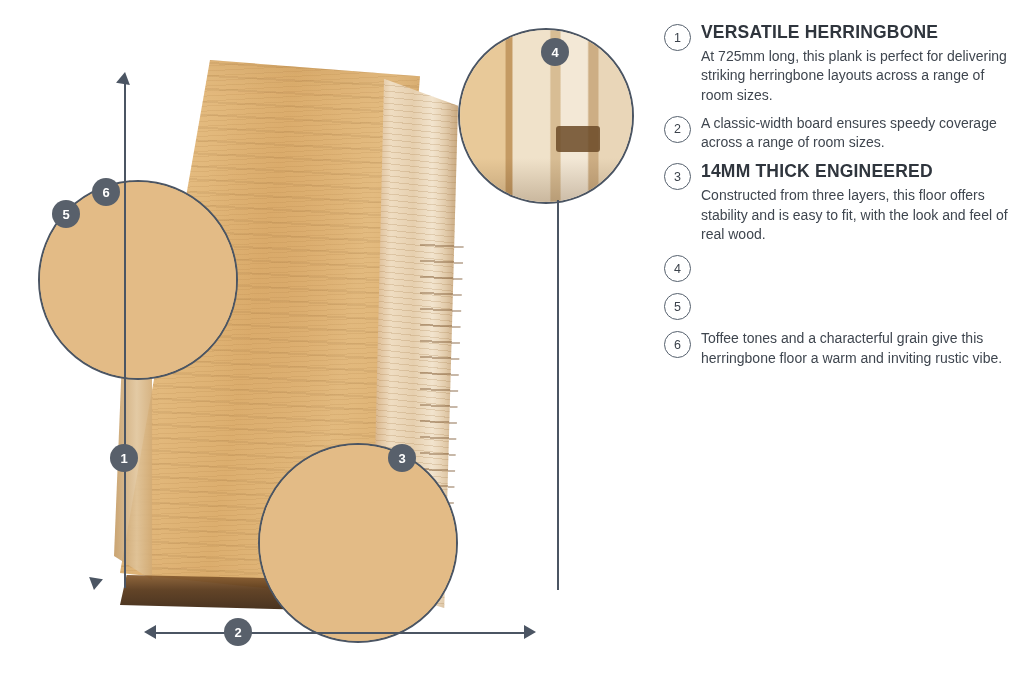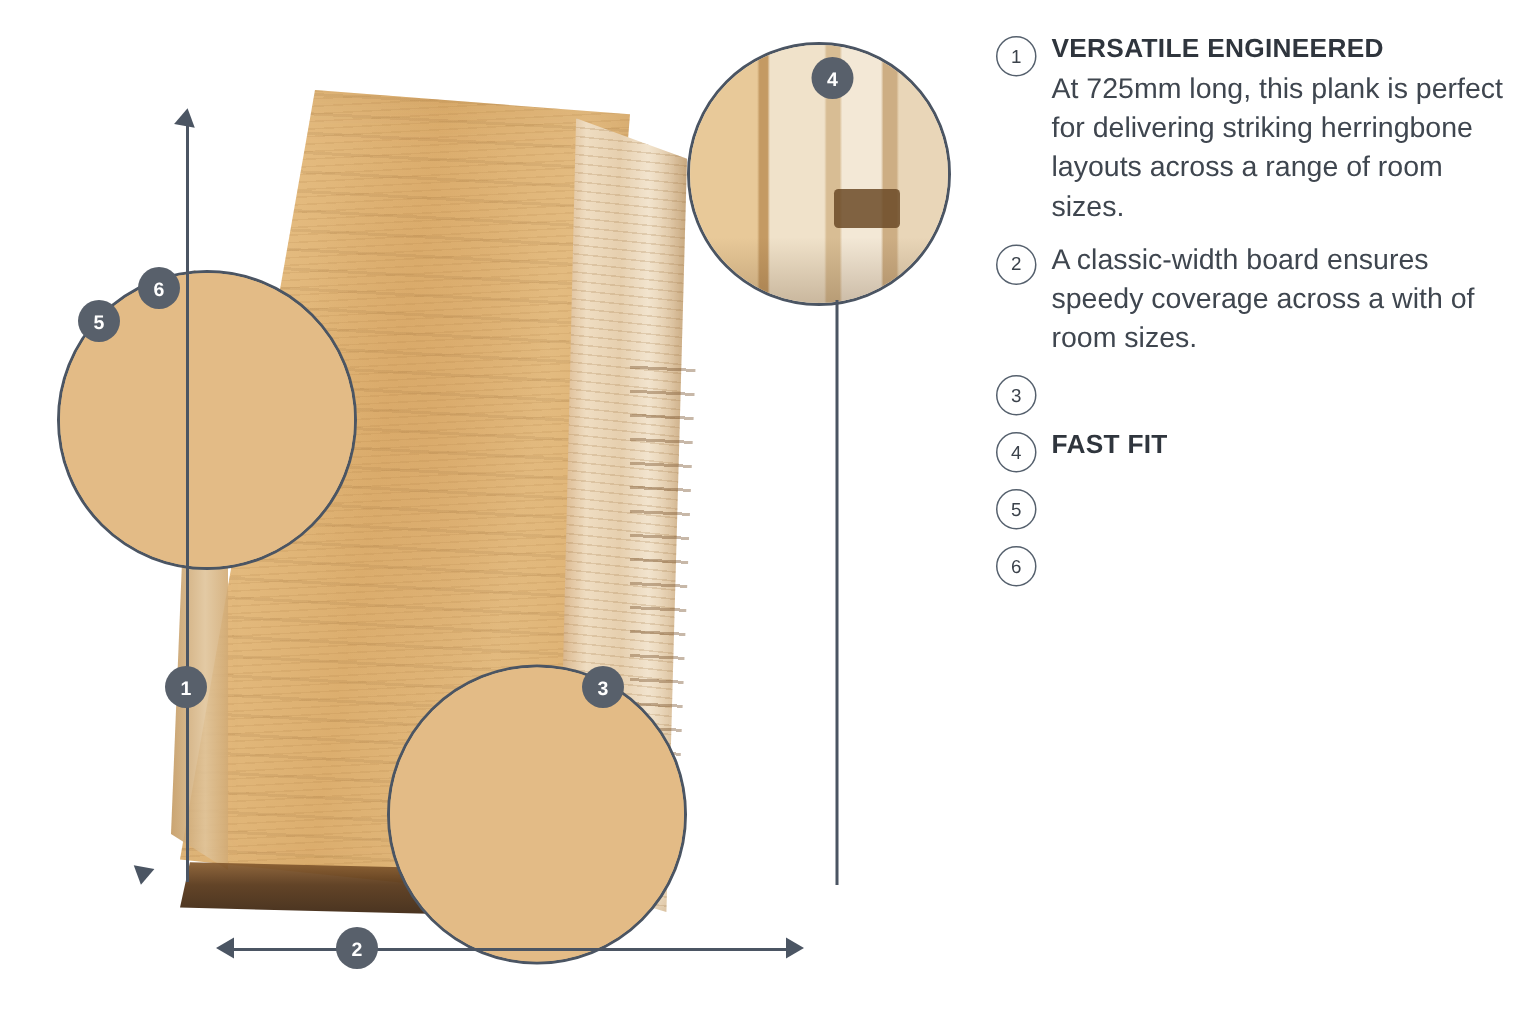--- a/index.html
+++ b/index.html
@@ -279,21 +279,21 @@
   .feature-body { flex: 1 1 auto; }
   .feature-title {
     font-size: 17.5px;
     font-weight: 700;
     letter-spacing: 0.2px;
     color: #2f353d;
     line-height: 1.25;
     margin: 0 0 3px 0;
   }
   .feature-desc {
-    font-size: 19px;
+    font-size: 14px;
     line-height: 1.38;
     color: #3f464f;
     margin: 0;
   }
 </style>
 </head>
 <body>
 
 <div id="page">
 
@@ -337,49 +337,53 @@
     <div class="badge" id="badge4">4</div>
     <div class="badge" id="badge5">5</div>
     <div class="badge" id="badge6">6</div>
   </div>
 
   <div id="features">
 
     <div class="feature">
       <div class="feature-num">1</div>
       <div class="feature-body">
-        <p class="feature-title">VERSATILE ENGINEERED</p>
+        <p class="feature-title">VERSATILE HERRINGBONE</p>
         <p class="feature-desc">At 725mm long, this plank is perfect for delivering striking herringbone layouts across a range of room sizes.</p>
       </div>
     </div>
 
     <div class="feature">
       <div class="feature-num">2</div>
       <div class="feature-body">
-        <p class="feature-desc">A classic-width board ensures speedy coverage across a with of room sizes.</p>
+        <p class="feature-desc">A classic-width board ensures speedy coverage across a range of room sizes.</p>
       </div>
     </div>
 
     <div class="feature">
       <div class="feature-num">3</div>
+      <div class="feature-body">
+        <p class="feature-title">14MM THICK ENGINEERED</p>
+        <p class="feature-desc">Constructed from three layers, this floor offers stability and is easy to fit, with the look and feel of real wood.</p>
+      </div>
     </div>
 
     <div class="feature">
       <div class="feature-num">4</div>
       <div class="feature-body">
-        <p class="feature-title">FAST FIT</p>
       </div>
     </div>
 
     <div class="feature">
       <div class="feature-num">5</div>
       <div class="feature-body">
       </div>
     </div>
 
     <div class="feature">
       <div class="feature-num">6</div>
       <div class="feature-body">
+        <p class="feature-desc">Toffee tones and a characterful grain give this herringbone floor a warm and inviting rustic vibe.</p>
       </div>
     </div>
 
   </div>
 </div>
 
 </body></html>

